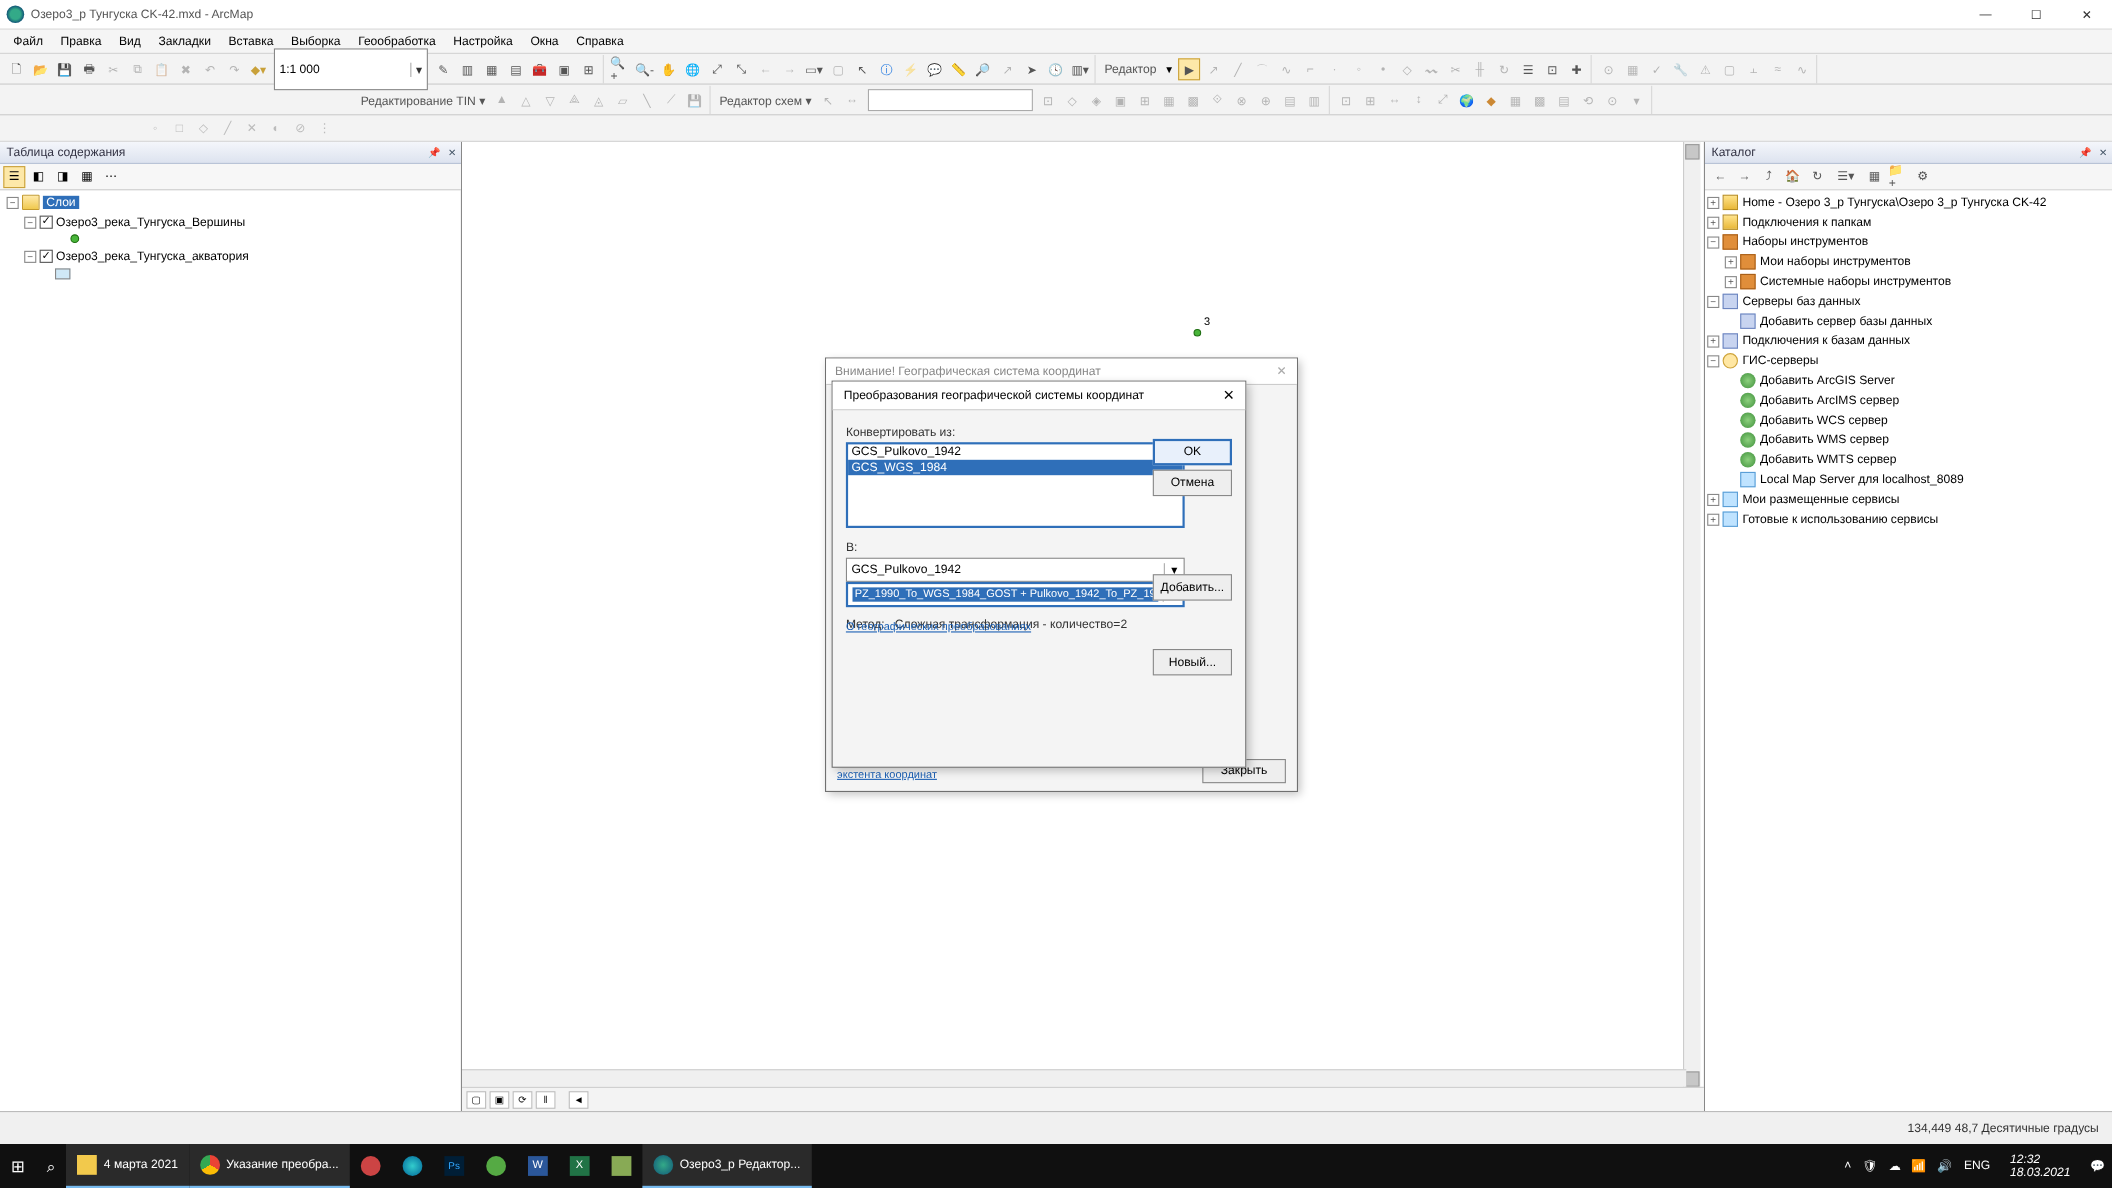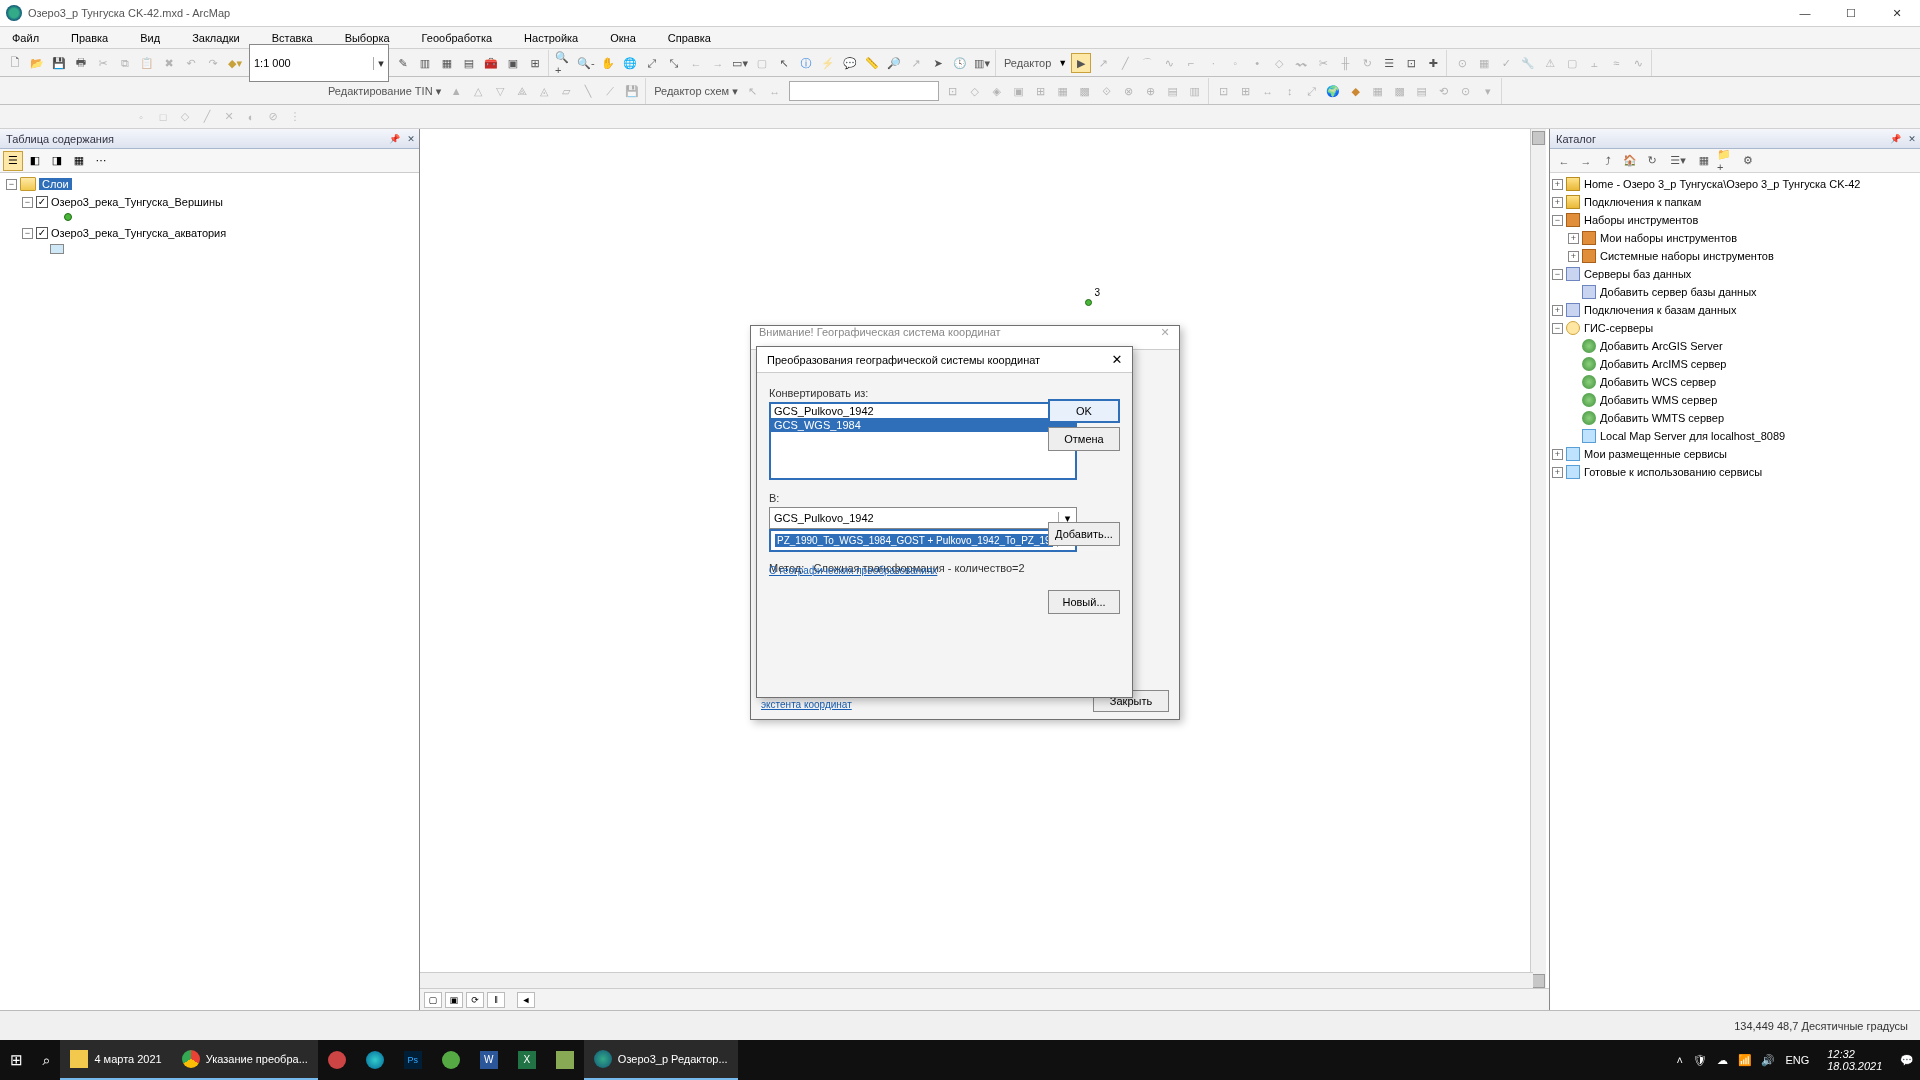--- a/index.html
+++ b/index.html
@@ -2,21 +2,21 @@
 <html><head>
 <meta charset="utf-8">
 <style>
 * { box-sizing: border-box; margin: 0; padding: 0; font-family: "Segoe UI", Tahoma, sans-serif; font-size: 11px; }
 body { background: #f0f0f0; width: 1920px; height: 1080px; overflow: hidden; position: relative; }
 .title-bar { height: 27px; background: #fff; display: flex; align-items: center; padding-left: 6px; border-bottom: 1px solid #d0d0d0; }
 .title-bar .logo { width: 16px; height: 16px; background: radial-gradient(circle,#3a8 40%,#157 70%); border-radius:50%; margin-right:6px; }
 .title-bar .title { color:#555; flex:1; }
 .title-bar .win-btns { display:flex; }
 .title-bar .wb { width:46px; height:27px; display:flex; align-items:center; justify-content:center; color:#333; }
-.menu-bar { height:22px; padding-left:4px; display:flex; align-items:center; border-bottom:1px solid #d0d0d0; background:#f5f5f5;gap:16px;}
+.menu-bar { height:22px; padding-left:4px; display:flex; align-items:center; border-bottom:1px solid #d0d0d0; background:#f5f5f5;}
 .menu-bar .m { padding:2px 8px; }
 .toolbars { display:flex; flex-wrap:wrap; background:#f3f3f3; border-bottom:1px solid #c0c0c0; padding:1px 2px; }
 .tb { height:26px; display:flex; align-items:center; padding:0 2px; border-right:1px solid #d8d8d8; margin-right:2px; }
 .ti { width:20px; height:20px; margin:0 1px; display:flex; align-items:center; justify-content:center; color:#555; border:1px solid transparent; }
 .ti.dim { opacity:.4; }
 .scale-box { width:140px; height:38px; border:1px solid #888; background:#fff; font-size:11px; padding-left:4px; display:flex; align-items:center; margin:0 3px; }
 .scale-box .dd { margin-left:auto; width:15px; text-align:center; border-left:1px solid #aaa; color:#333; }
 .editor-lbl { padding:0 4px; color:#555;}
 .editor-box { width:150px; height:20px; border:1px solid #aaa; background:#fff; margin:0 3px;}
 .small-row { height:24px; display:flex; align-items:center; padding-left:130px; border-bottom:1px solid #d0d0d0; background:#f3f3f3; }
@@ -63,21 +63,21 @@
 .status { height:30px; border-top:1px solid #bbb; background:#f0f0f0; display:flex; align-items:center; padding-right:12px;}
 .status .coord { margin-left:auto; font-size:11px; color:#333;}
 .taskbar { height:40px; background:#101010; display:flex; align-items:center; color:#fff; font-size:11px;}
 .taskbar .tbtn { height:40px; display:flex; align-items:center; padding:0 10px; gap:6px;}
 .taskbar .tbtn.act { background:#2a2a2a; border-bottom:2px solid #76b9ed;}
 .taskbar .ticon { width:18px; height:18px; }
 .taskbar .tray { margin-left:auto; display:flex; align-items:center; padding-right:6px; gap:10px;}
 .taskbar .clock { text-align:left; line-height:12px; padding:0 8px;font-style:italic;}
 
 .dlg-back { position:absolute; left:750px; top:325px; width:430px; height:395px; background:#f4f4f4; border:1px solid #707070; box-shadow:3px 3px 8px rgba(0,0,0,.25);}
-.dlg-back .dbh { height:24px; display:flex; padding-left:8px; color:#888; background:#fff; border-bottom:1px solid #ccc;}
+.dlg-back .dbh { height:24px; display:flex; align-items:center; padding-left:8px; color:#888; background:#fff; border-bottom:1px solid #ccc;}
 .dlg-back .dbh .x { margin-left:auto; width:28px; text-align:center; color:#aaa;}
 .dlg-back .link { position:absolute; bottom:8px; left:10px; color:#1a5fb4; text-decoration:underline; font-size:10px; line-height:12px;}
 .dlg-back .close-btn { position:absolute; bottom:7px; right:10px; height:22px; width:76px; border:1px solid #888; background:#eee; font-size:11px; display:flex; align-items:center; justify-content:center;}
 .dlg-front { position:absolute; left:756px; top:346px; width:377px; height:352px; background:#f4f4f4; border:1px solid #707070; box-shadow:3px 3px 8px rgba(0,0,0,.25);}
 .dlg-front .dfh { height:26px; display:flex; align-items:center; padding-left:10px; background:#fff; border-bottom:1px solid #ccc; font-size:11px;}
 .dlg-front .dfh .x { margin-left:auto; width:30px; height:26px; display:flex; align-items:center; justify-content:center; font-size:13px;}
 .dlg-body { padding:8px 12px; position:relative;}
 .dlg-body .lbl { font-size:11px; color:#333; margin-top:6px; margin-bottom:3px; display:block;}
 .dlg-body .listbox { height:78px; width:308px; border:2px solid #2f6fb9; background:#fff; font-size:10px;}
 .dlg-body .listbox .li { padding:0 3px; height:14px; line-height:14px;}

